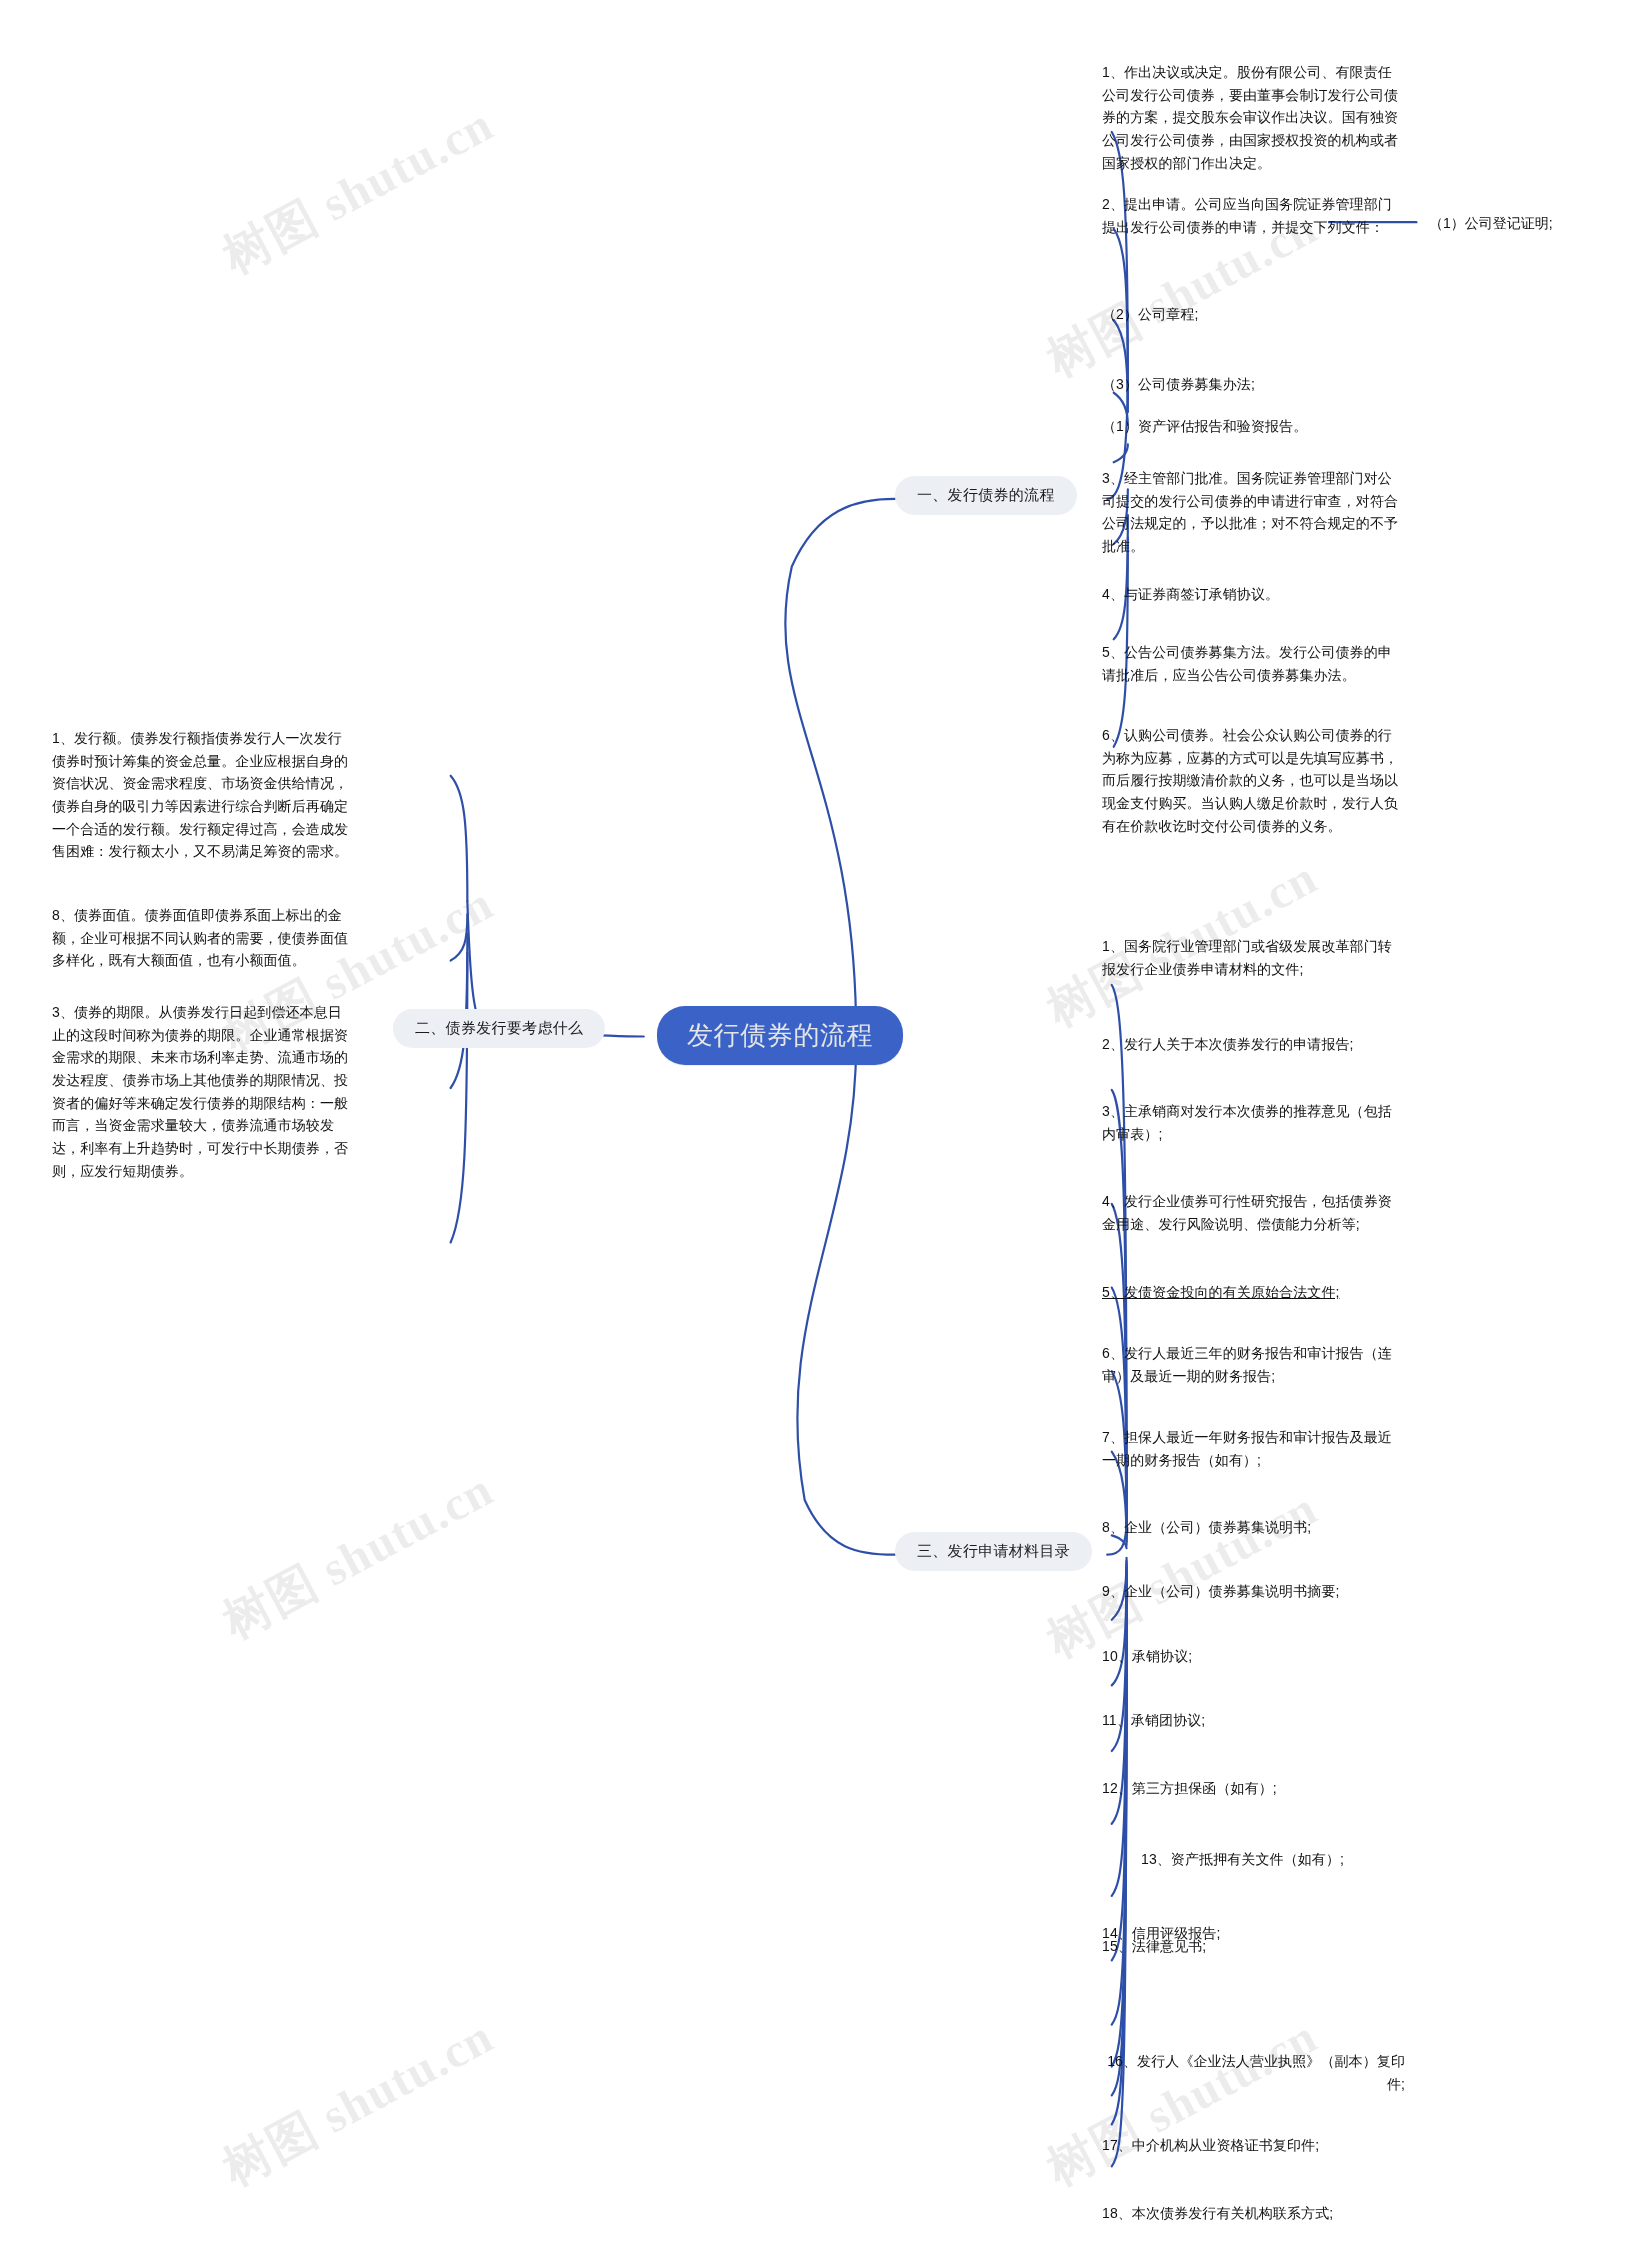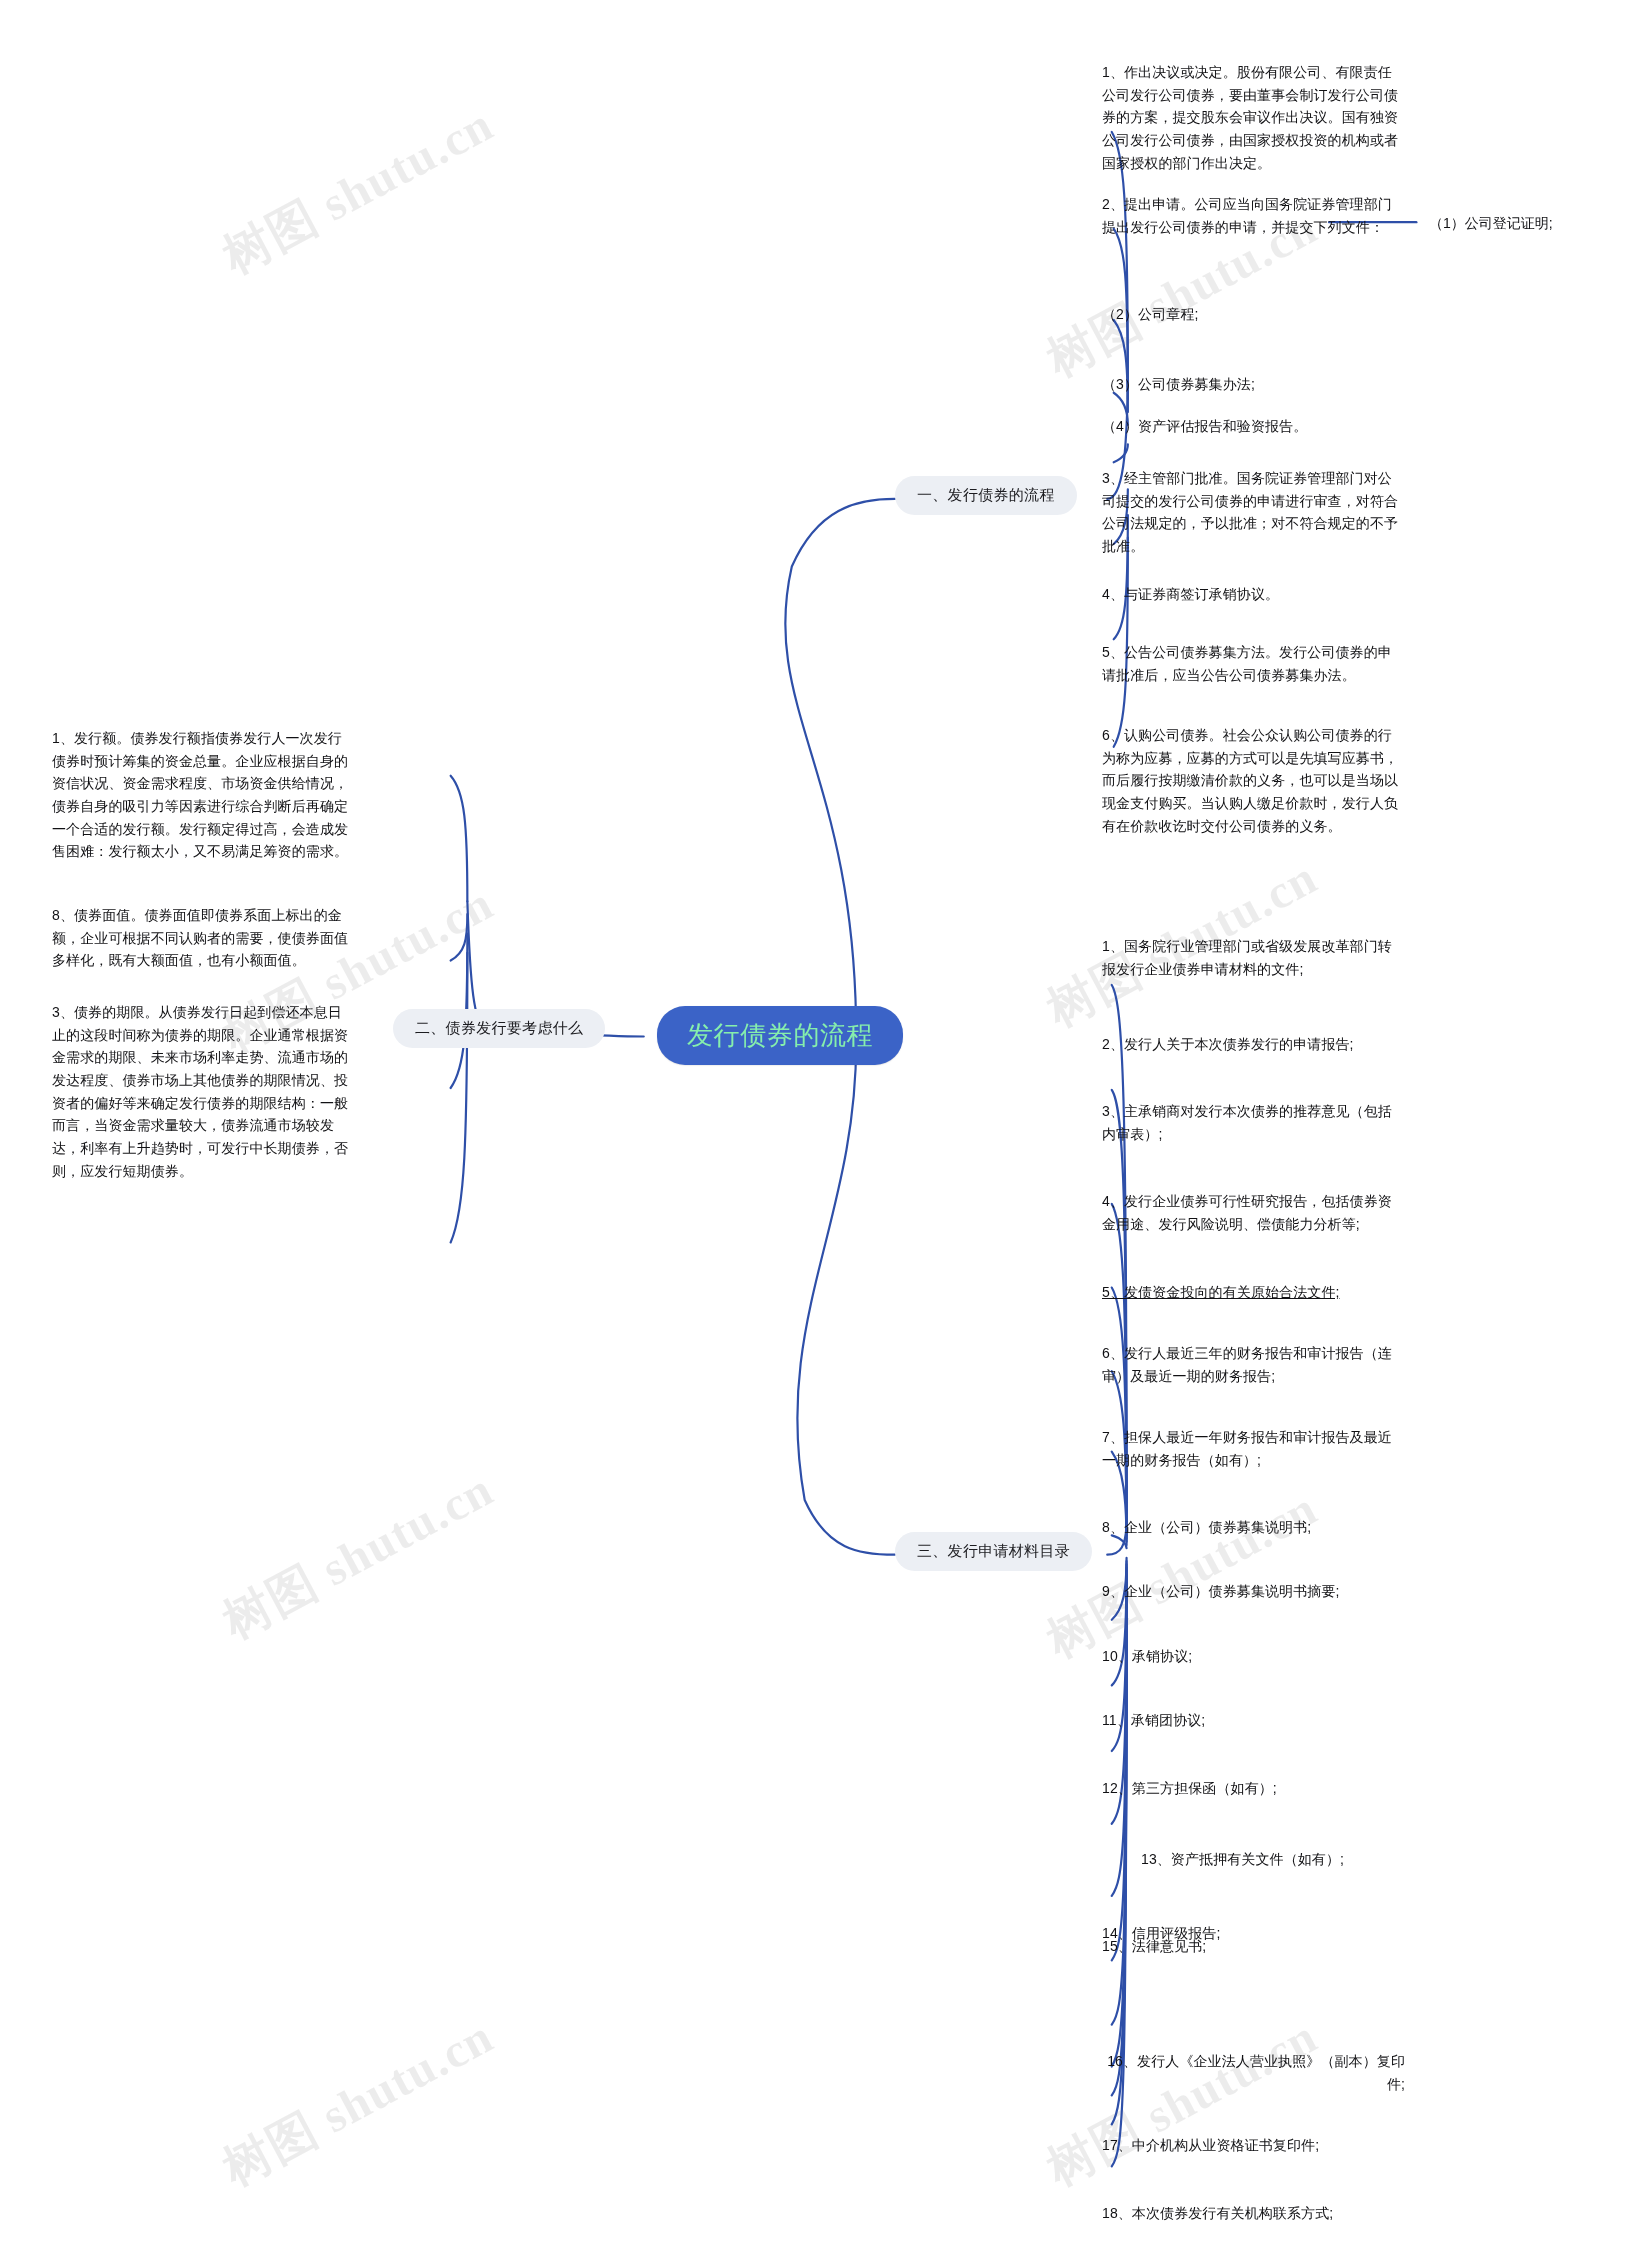--- a/index.html
+++ b/index.html
@@ -6,21 +6,21 @@
   body{
     font-family:"Liberation Sans","DejaVu Sans",sans-serif;
     width:1648px;height:2250px;position:relative;overflow:hidden;
   }
   #canvas{position:absolute;inset:0;width:1648px;height:2250px;}
   svg.links{position:absolute;left:0;top:0;width:1648px;height:2250px;pointer-events:none;}
 
   .node{position:absolute;box-sizing:border-box;}
 
   .root-node{
-    background:#3b63c7;color:#86efac;border-radius:28px;
+    background:#3b63c7;color:#e5e5e5;border-radius:28px;
     font-size:26px;line-height:1.2;letter-spacing:0.6px;
     padding:14px 30px;white-space:nowrap;text-align:center;
     box-shadow:0 0.6px 1.3px rgba(0,0,0,.12);
   }
   .branch-node{
     background:#eceff4;color:#1c1c20;border-radius:22px;
     font-size:15px;line-height:1.2;letter-spacing:0.3px;
     padding:10.3px 22px;white-space:nowrap;text-align:center;
   }
   .leaf{
@@ -108,21 +108,21 @@
 
   <div class="node branch-node" style="left:393px;top:1009px;">二、债券发行要考虑什么</div>
 
   <div class="node branch-node" style="left:895px;top:1532px;">三、发行申请材料目录</div>
 
   <div class="node leaf right" style="left:1102px;top:61px;width:303px;">1、作出决议或决定。股份有限公司、有限责任公司发行公司债券，要由董事会制订发行公司债券的方案，提交股东会审议作出决议。国有独资公司发行公司债券，由国家授权投资的机构或者国家授权的部门作出决定。</div>
   <div class="node leaf right" style="left:1102px;top:193px;width:303px;">2、提出申请。公司应当向国务院证券管理部门提出发行公司债券的申请，并提交下列文件：</div>
   <div class="node sub-leaf" style="left:1429px;top:212px;">（1）公司登记证明;</div>
   <div class="node leaf right" style="left:1102px;top:303px;width:303px;">（2）公司章程;</div>
   <div class="node leaf right" style="left:1102px;top:373px;width:303px;">（3）公司债券募集办法;</div>
-  <div class="node leaf right" style="left:1102px;top:415px;width:303px;">（4）资产评估报告和验资报告。</div>
+  <div class="node leaf right" style="left:1102px;top:415px;width:303px;">（1）资产评估报告和验资报告。</div>
   <div class="node leaf right" style="left:1102px;top:467px;width:303px;">3、经主管部门批准。国务院证券管理部门对公司提交的发行公司债券的申请进行审查，对符合公司法规定的，予以批准；对不符合规定的不予批准。</div>
   <div class="node leaf right" style="left:1102px;top:583px;width:303px;">4、与证券商签订承销协议。</div>
   <div class="node leaf right" style="left:1102px;top:641px;width:303px;">5、公告公司债券募集方法。发行公司债券的申请批准后，应当公告公司债券募集办法。</div>
   <div class="node leaf right" style="left:1102px;top:724px;width:303px;">6、认购公司债券。社会公众认购公司债券的行为称为应募，应募的方式可以是先填写应募书，而后履行按期缴清价款的义务，也可以是当场以现金支付购买。当认购人缴足价款时，发行人负有在价款收讫时交付公司债券的义务。</div>
 
   <div class="node leaf left" style="left:52px;top:727px;width:299px;">1、发行额。债券发行额指债券发行人一次发行债券时预计筹集的资金总量。企业应根据自身的资信状况、资金需求程度、市场资金供给情况，债券自身的吸引力等因素进行综合判断后再确定一个合适的发行额。发行额定得过高，会造成发售困难：发行额太小，又不易满足筹资的需求。</div>
   <div class="node leaf left" style="left:52px;top:904px;width:299px;">8、债券面值。债券面值即债券系面上标出的金额，企业可根据不同认购者的需要，使债券面值多样化，既有大额面值，也有小额面值。</div>
   <div class="node leaf left" style="left:52px;top:1001px;width:299px;">3、债券的期限。从债券发行日起到偿还本息日止的这段时间称为债券的期限。企业通常根据资金需求的期限、未来市场利率走势、流通市场的发达程度、债券市场上其他债券的期限情况、投资者的偏好等来确定发行债券的期限结构：一般而言，当资金需求量较大，债券流通市场较发达，利率有上升趋势时，可发行中长期债券，否则，应发行短期债券。</div>
 
   <div class="node leaf right" style="left:1102px;top:935px;width:303px;">1、国务院行业管理部门或省级发展改革部门转报发行企业债券申请材料的文件;</div>

